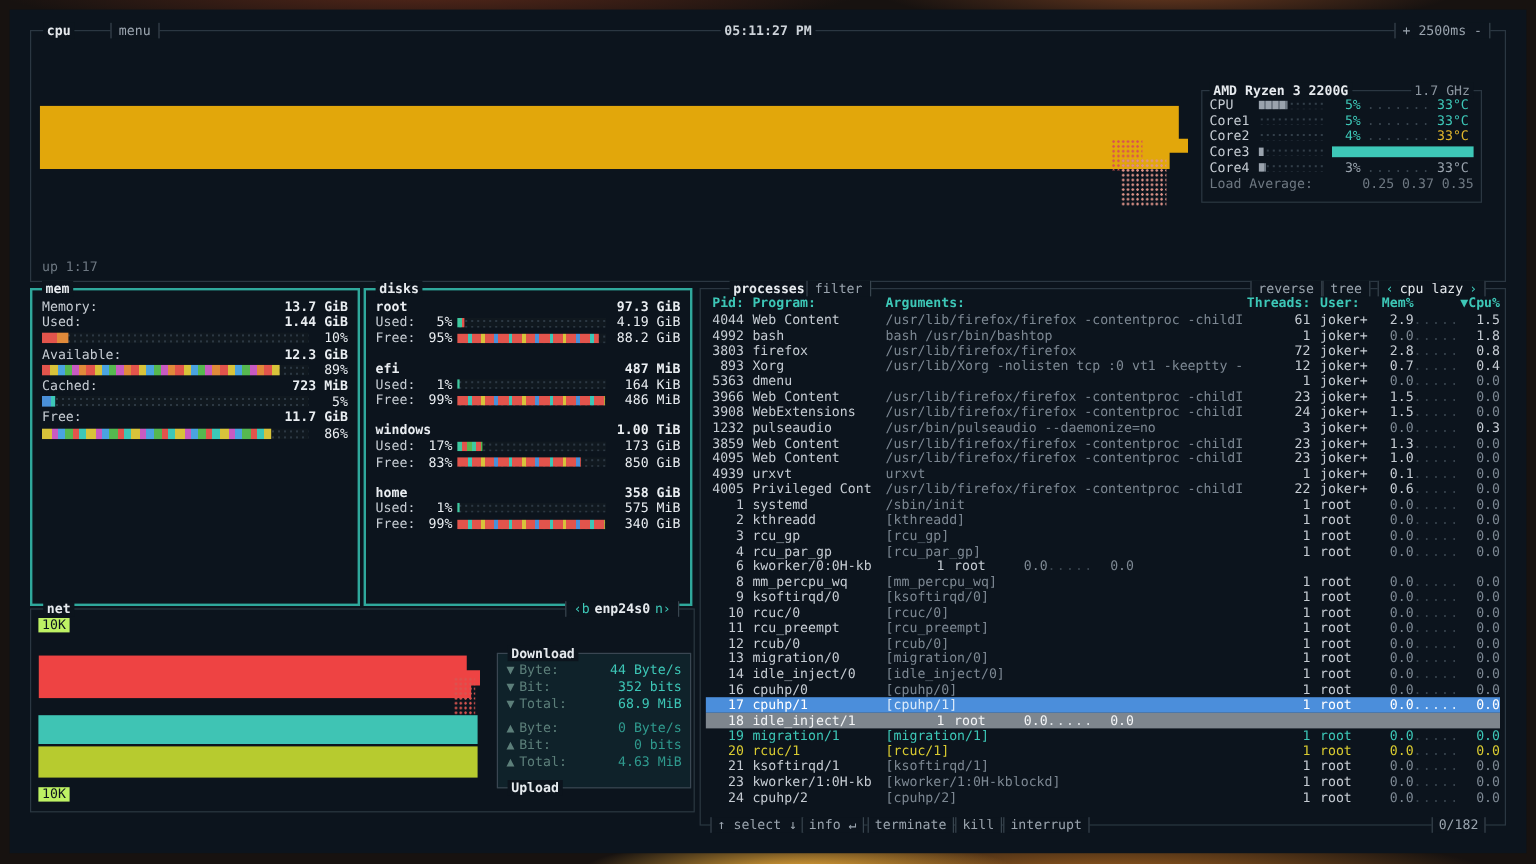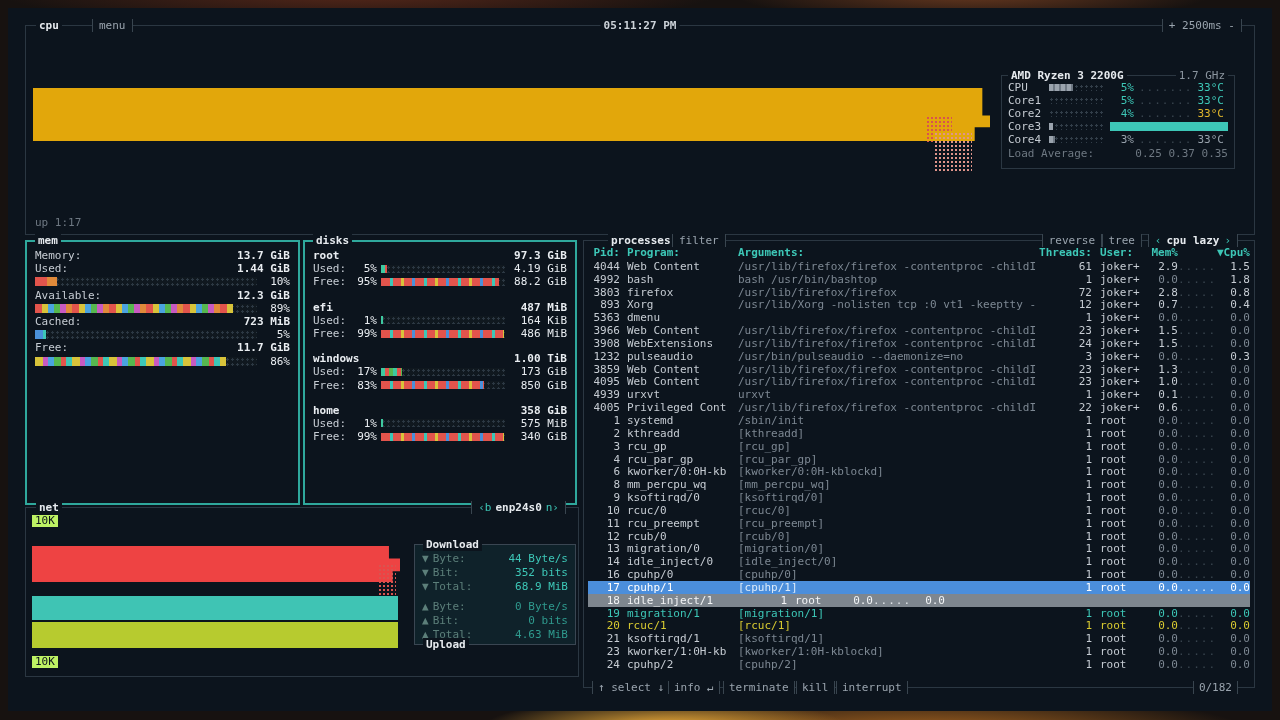--- a/index.html
+++ b/index.html
@@ -74,33 +74,33 @@
   .disk-head .kv-label{font-weight:bold;color:#e9edf1;}
 
   
   #net-box{left:17px;top:499px;width:552px;height:168px;}
   .scale{position:absolute;left:6px;background:#bef264;color:#0c141d;padding:0 3px;line-height:12px;}
   .net-dl{position:absolute;left:6px;top:38px;width:368px;height:36px;background:#ee4343;
     clip-path:polygon(0 0,97% 0,97% 35%,100% 35%,100% 70%,98% 70%,98% 100%,0 100%);}
   .dl-dots{left:352px;top:56px;width:18px;height:42px;}
   .net-ul1{position:absolute;left:6px;top:88px;width:366px;height:24px;background:#3fc4b4;}
   .net-ul2{position:absolute;left:6px;top:114px;width:366px;height:26px;background:#b7cb2f;}
-  .net-panel{position:absolute;left:388px;top:36px;width:162px;height:101px;border:1px solid #3a4652;
+  .net-panel{position:absolute;left:388px;top:36px;width:162px;height:113px;border:1px solid #3a4652;
     background:rgba(47,168,156,0.10);padding:6px 7px;box-sizing:border-box;}
   .net-panel>.btitle{background:#0c141d;}
   .net-panel .bottom-title{top:auto;bottom:-7px;}
   .net-row{display:flex;justify-content:space-between;align-items:center;height:14px;}
   .net-arrow{color:#5c7f7a;margin-right:4px;}
   .net-label{color:#5c7f7a;}
   .net-value{color:#3dc7b7;}
   .net-row.up .net-value{color:#2f9a8e;}
 
   
   #proc-box{left:575px;top:232px;width:670px;height:446px;}
-  .sortname{padding:0 5px;color:#e6eaee;font-weight:bold;}
+  .sortname{padding:0 5px;color:#e6eaee;font-weight:normal;}
   .tealtxt{color:#3dc7b7;}
   .ifname{padding:0 4px;color:#e6eaee;font-weight:bold;}
   .prow,.proc-header-row{display:flex;align-items:flex-end;height:12.85px;}
   .proc-header{position:absolute;top:5px;left:4px;right:4px;color:#3dc7b7;font-weight:bold;}
   .proc-rows{position:absolute;top:19px;left:4px;right:4px;bottom:10px;overflow:hidden;}
   .c-pid{width:32px;text-align:right;white-space:nowrap;flex:0 0 32px;}
   .c-prog{width:104px;padding-left:7px;white-space:nowrap;overflow:hidden;flex:0 0 104px;box-sizing:content-box;}
   .c-args{flex:1;padding-left:7px;color:#7d8893;white-space:nowrap;overflow:hidden;}
   .c-thr{width:56px;text-align:right;white-space:nowrap;flex:0 0 56px;}
   .c-user{width:48px;padding-left:8px;white-space:nowrap;flex:0 0 48px;box-sizing:content-box;}
@@ -552,21 +552,20 @@
           <span class="c-args">[rcu_par_gp]</span>
           <span class="c-thr">1</span>
           <span class="c-user">root</span>
           <span class="c-mem dim">0.0</span>
           <span class="c-dots">.....</span>
           <span class="c-cpu dim">0.0</span>
         </div>
         <div class="prow">
           <span class="c-pid">6</span>
           <span class="c-prog">kworker/0:0H-kb</span>
-          <span class="c-args">[kworker/0:0H-kblockd]</span>
           <span class="c-thr">1</span>
           <span class="c-user">root</span>
           <span class="c-mem dim">0.0</span>
           <span class="c-dots">.....</span>
           <span class="c-cpu dim">0.0</span>
         </div>
         <div class="prow">
           <span class="c-pid">8</span>
           <span class="c-prog">mm_percpu_wq</span>
           <span class="c-args">[mm_percpu_wq]</span>

